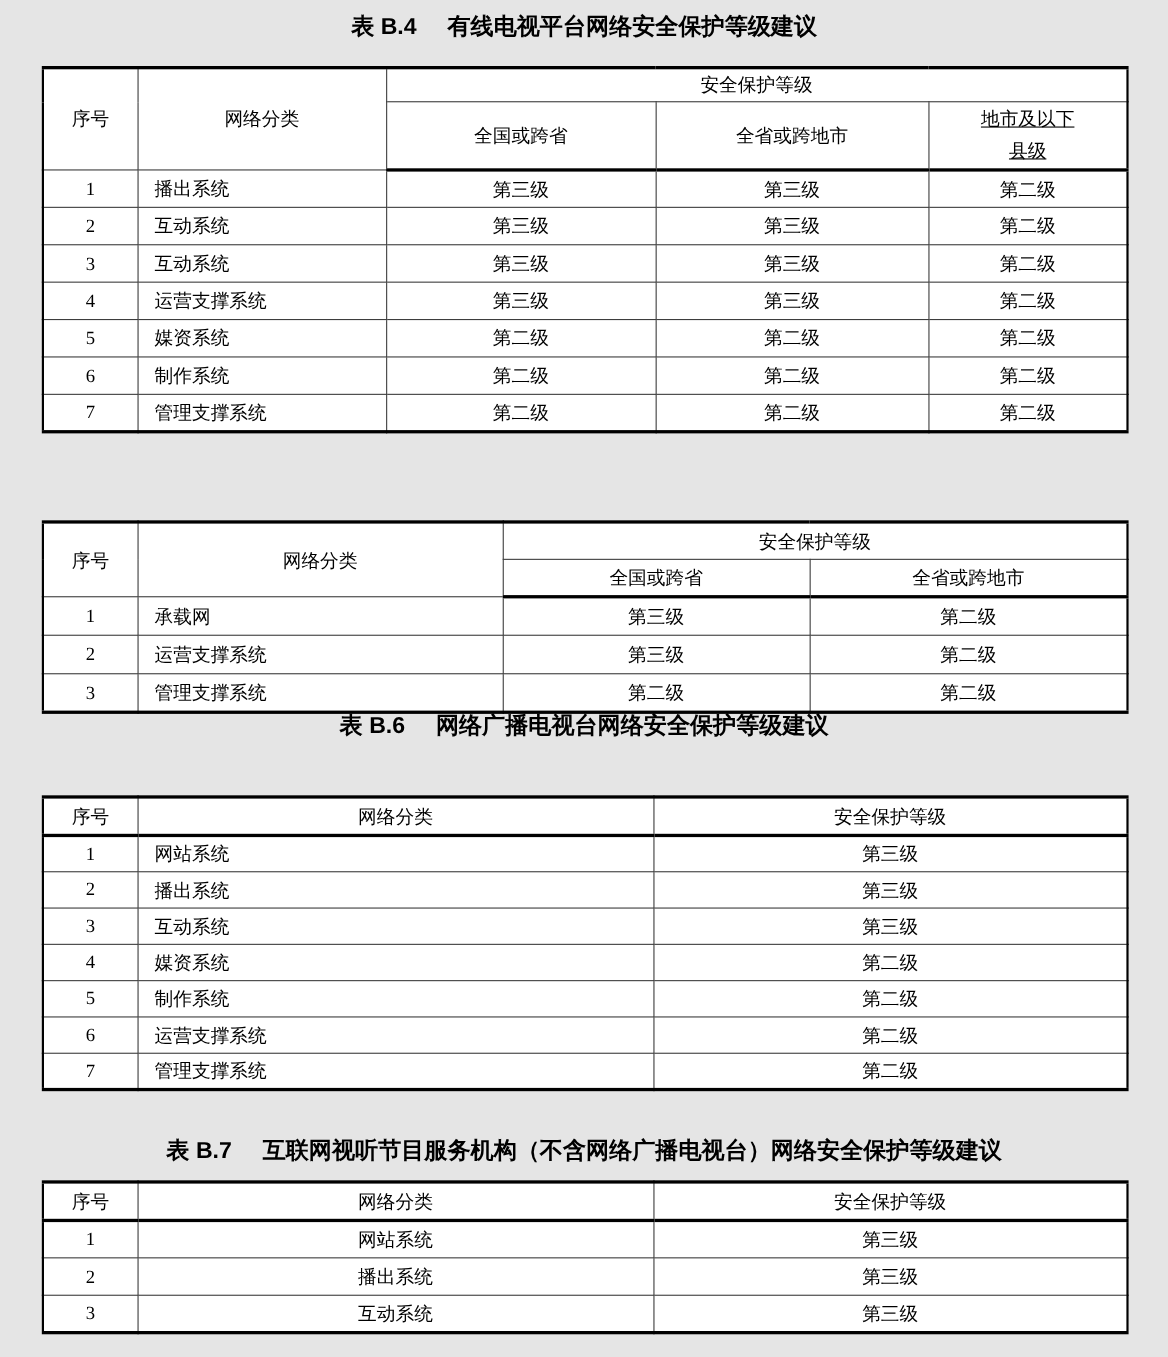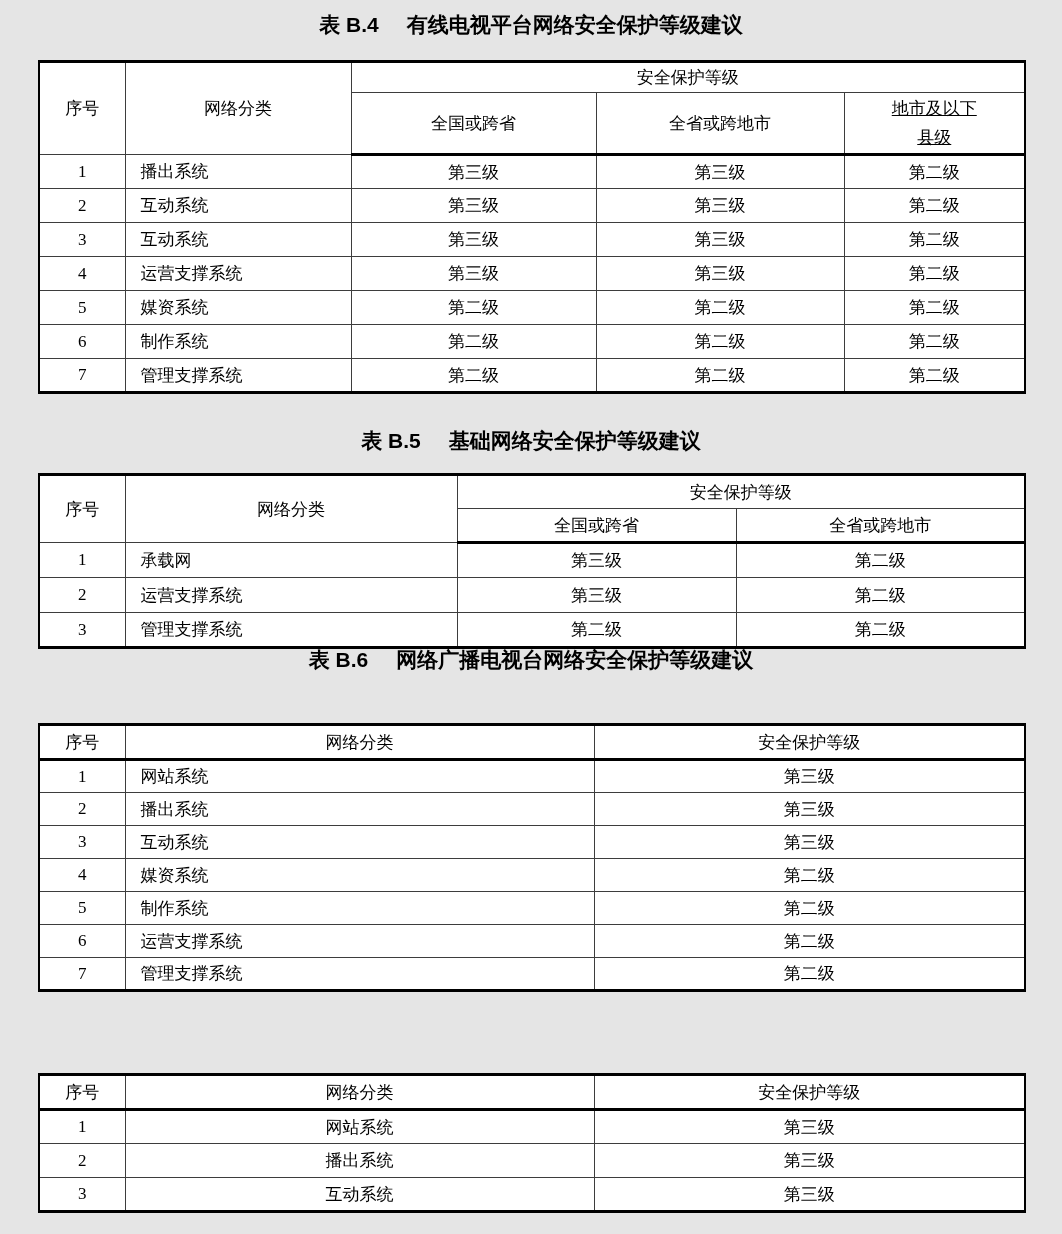--- a/index.html
+++ b/index.html
@@ -131,23 +131,20 @@
       <tr>
         <td>7</td>
         <td class="cat-left">管理支撑系统</td>
         <td>第二级</td>
         <td>第二级</td>
         <td>第二级</td>
       </tr>
     </tbody>
   </table>
 
-  <div class="tbl-title" id="title-b5">
-    <span class="t-label">表 B.5</span><span>基础网络安全保护等级建议</span>
-  </div>
 
   <table class="sec-table" id="table-b5">
     <colgroup>
         <col style="width:86px">
         <col style="width:332px">
         <col style="width:279px">
         <col style="width:289px">
       </colgroup>
     <thead>
       <tr class="hr1">
@@ -231,20 +228,23 @@
         <td>第二级</td>
       </tr>
       <tr>
         <td>7</td>
         <td class="cat-left">管理支撑系统</td>
         <td>第二级</td>
       </tr>
     </tbody>
   </table>
 
+  <div class="tbl-title" id="title-b7">
+    <span class="t-label">表 B.7</span><span>互联网视听节目服务机构（不含网络广播电视台）网络安全保护等级建议</span>
+  </div>
 
   <table class="sec-table" id="table-b7">
     <colgroup>
         <col style="width:86px">
         <col style="width:469px">
         <col style="width:431px">
       </colgroup>
     <thead>
       <tr class="hdr-last">
         <th>序号</th>

